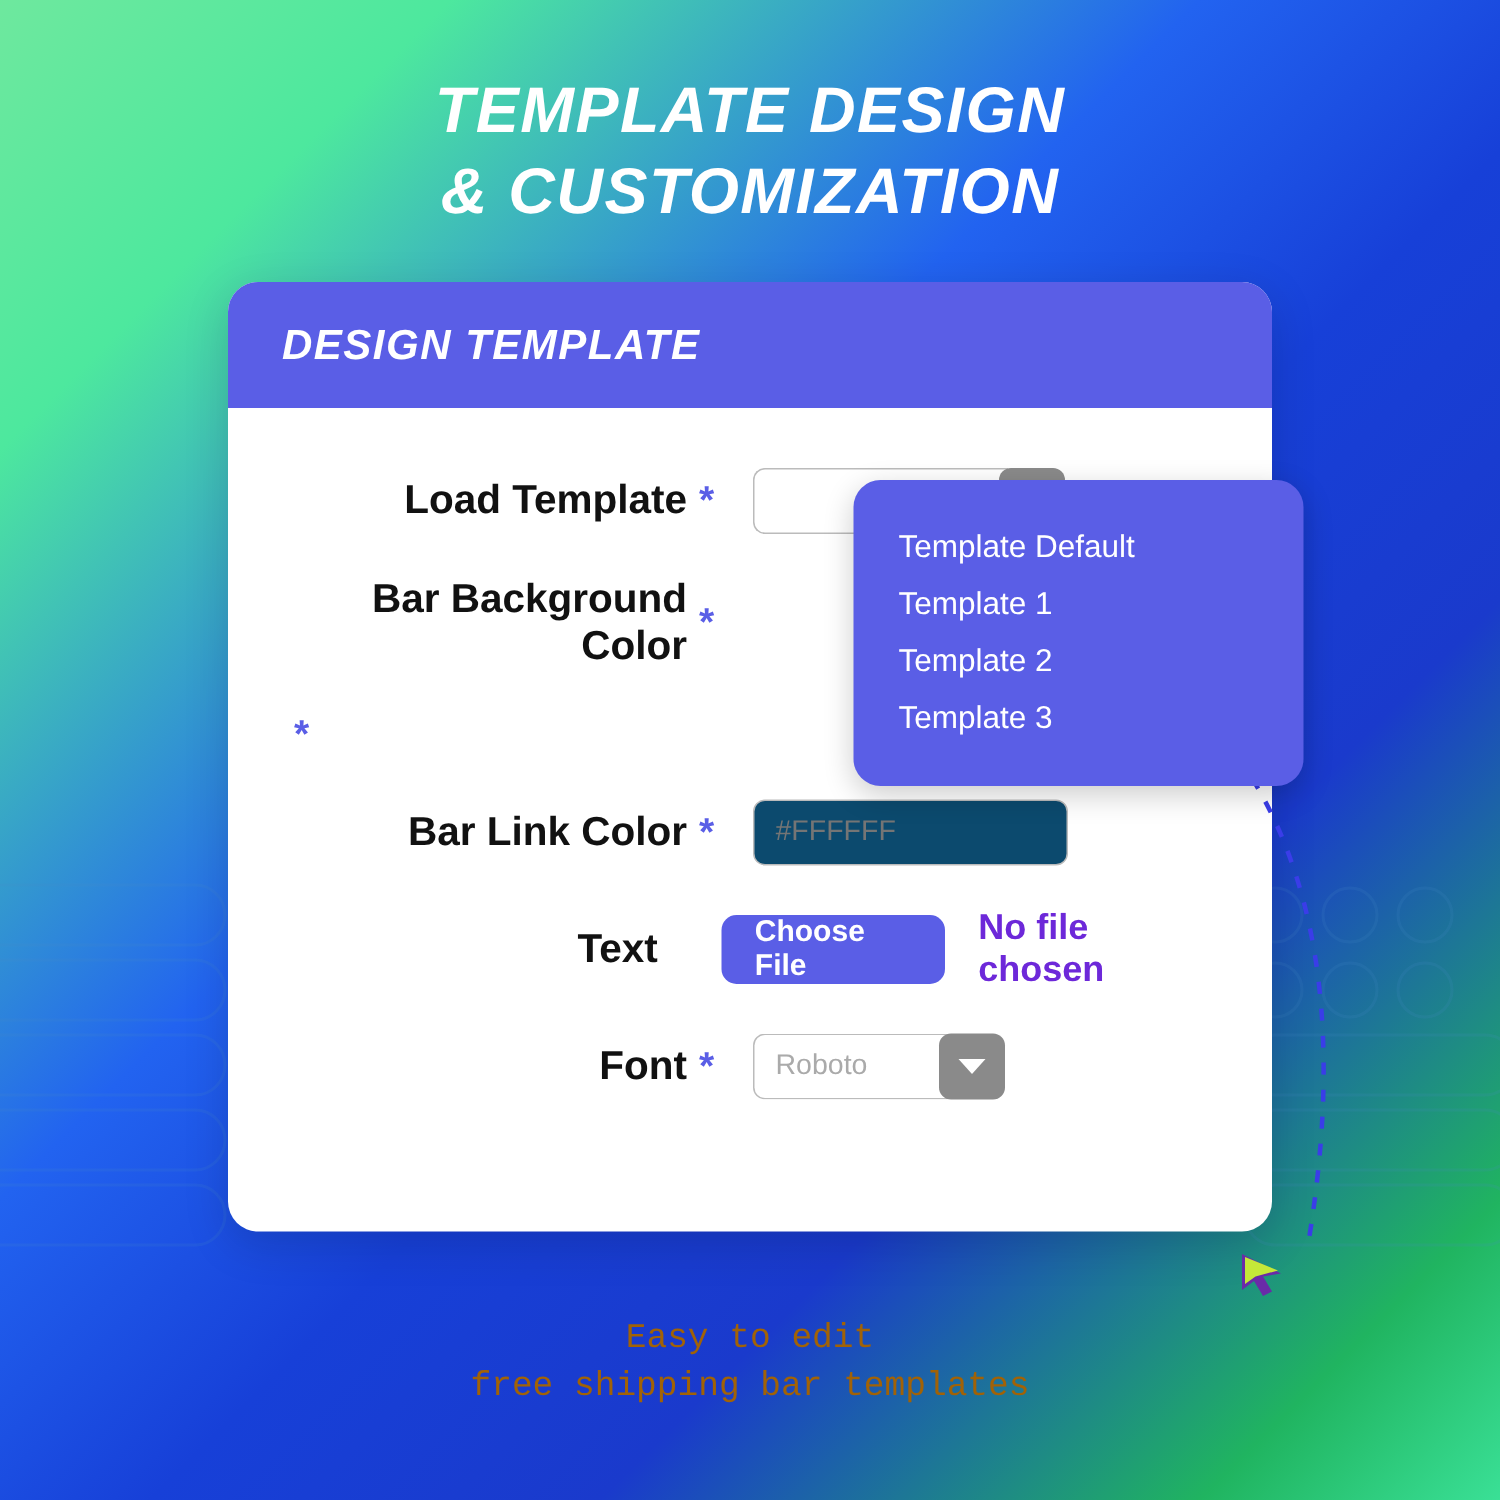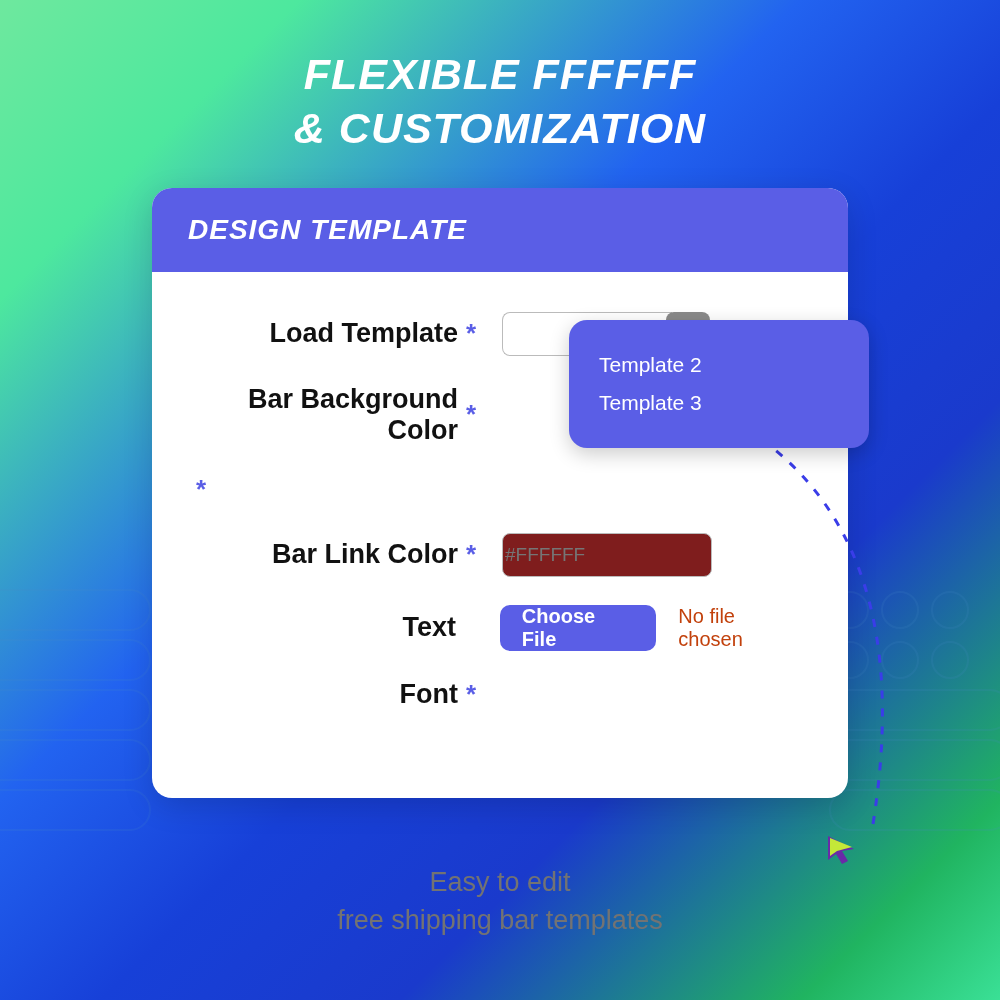--- a/index.html
+++ b/index.html
@@ -69,25 +69,25 @@
   font-weight: 900;
   font-size: 26px;
   margin-right: 18px;
   display: inline-block;
   width: 18px;
 }
 .input-text {
   border: 1.5px solid #bbb;
   border-radius: 8px;
   height: 44px;
-  padding: 0 2px;
+  padding: 0 14px;
   font-size: 19px;
   color: #aaa;
   width: 210px;
-  background: #7f1d1d;
+  background: #0c4a6e;
 }
 .select-box {
   display: flex;
   align-items: center;
 }
 .select-input {
   border: 1.5px solid #bbb;
   border-radius: 8px 0 0 8px;
   border-right: none;
   height: 44px;
@@ -115,50 +115,52 @@
   color: #fff;
   font-weight: 700;
   font-size: 20px;
   height: 46px;
   padding: 0 22px;
   border-radius: 10px;
   display: flex;
   align-items: center;
 }
 .file-text {
-  color: #c2410c;
-  font-size: 20px;
+  color: #6d28d9;
+  font-size: 24px;
   margin-left: 22px;
+  font-weight: bold;
 }
 .dropdown-popup {
   position: absolute;
   left: 417px;
   top: 132px;
   background: #5a5ee6;
   border-radius: 18px;
   padding: 26px 40px 26px 30px;
   z-index: 10;
   box-shadow: 0 6px 20px rgba(0,0,0,0.2);
   width: 300px;
 }
 .dropdown-popup div {
   color: #fff;
   font-size: 21px;
   font-weight: 500;
   padding: 7px 0;
 }
 .caption {
-  color: #737373;
+  color: #a16207;
   text-align: center;
-  font-size: 27px;
+  font-size: 23px;
   position: absolute;
   bottom: 60px;
   left: 0;
   right: 0;
   line-height: 1.4;
+  font-family: Liberation Mono, monospace;
 }
 .dashed-arrow {
   position: absolute;
   right: 68px;
   top: 410px;
   width: 220px;
   height: 440px;
   z-index: 5;
 }
 .cursor {
@@ -188,21 +190,21 @@
     <circle cx="30" cy="80" r="18"></circle>
       <circle cx="80" cy="80" r="18"></circle>
       <circle cx="130" cy="80" r="18"></circle>
     <rect x="10" y="110" width="180" height="40" rx="20"></rect>
       <rect x="10" y="160" width="180" height="40" rx="20"></rect>
     <rect x="10" y="210" width="180" height="40" rx="20"></rect>
   </g>
 </svg>
 
 <div class="heading">
-  <div>FLEXIBLE FFFFFF</div>
+  <div>TEMPLATE DESIGN</div>
   <div>&amp; CUSTOMIZATION</div>
 </div>
 
 <div class="card">
   <div class="card-header">DESIGN TEMPLATE</div>
   <div class="card-body">
 
     <div class="form-row">
       <div class="label">Load Template</div>
       <span class="asterisk">*</span>
@@ -232,25 +234,33 @@
     <div class="form-row">
       <div class="label">Text</div>
       <span class="asterisk" style="visibility:hidden">*</span>
       <div class="file-btn">Choose File</div>
       <div class="file-text">No file chosen</div>
     </div>
 
     <div class="form-row">
       <div class="label">Font</div>
       <span class="asterisk">*</span>
+      <div class="select-box">
+        <div class="select-input" style="width:130px">Roboto</div>
+        <div class="select-btn">
+            <div class="chev"></div>
+          </div>
+      </div>
     </div>
 
   </div>
 
   <div class="dropdown-popup">
+    <div>Template Default</div>
+    <div>Template 1</div>
     <div>Template 2</div>
     <div>Template 3</div>
   </div>
 </div>
 
 <svg class="dashed-arrow">
   <path d="M 20 10 Q 210 120 160 420" stroke="#3a3de8" stroke-width="3" stroke-dasharray="8,10" fill="none"></path>
 </svg>
 
 <svg class="cursor" width="36" height="36">

